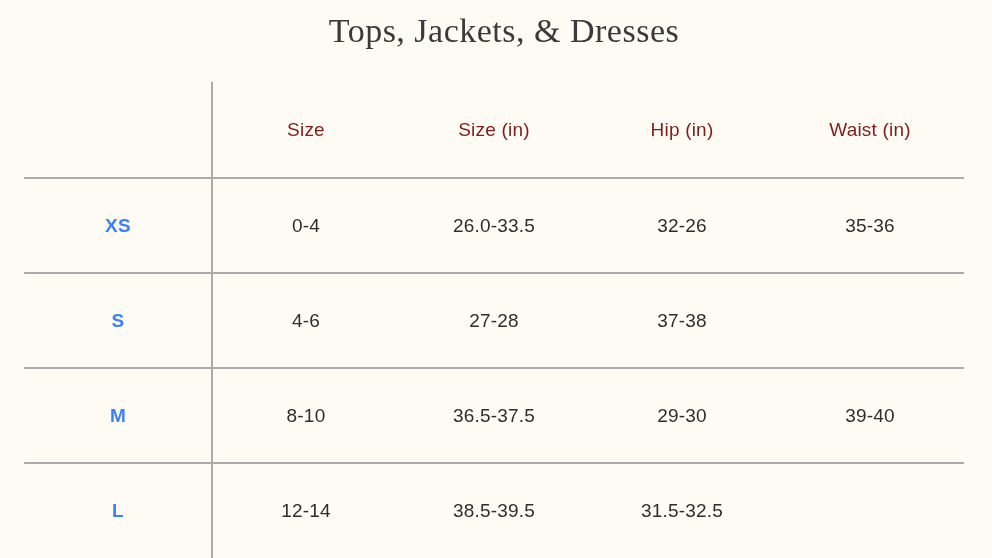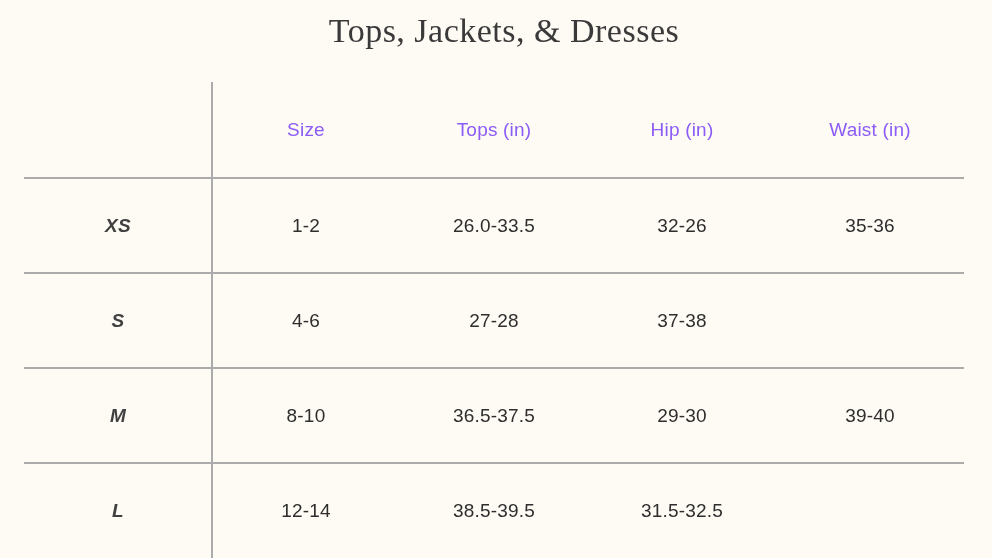--- a/index.html
+++ b/index.html
@@ -54,47 +54,46 @@
   .cell {
     display: flex;
     align-items: center;
     justify-content: center;
     font-size: 19px;
     color: #2E2E2E;
     letter-spacing: 0.2px;
   }
   .cell.rowlabel {
     font-weight: 700;
-    color: #404040;
+    color: #3b82f6;
     letter-spacing: 0.4px;
-    font-style: italic;
   }
   .cell.header {
-    color: #8b5cf6;
+    color: #7f1d1d;
   }
 </style>
 </head>
 <body>
 
 <h1 class="page-title">Tops, Jackets, &amp; Dresses</h1>
 
 <div class="size-table">
   <div class="vline"></div>
 
   <div class="row">
     <div class="cell"></div>
     <div class="cell header">Size</div>
-    <div class="cell header">Tops (in)</div>
+    <div class="cell header">Size (in)</div>
     <div class="cell header">Hip (in)</div>
     <div class="cell header">Waist (in)</div>
   </div>
 
   <div class="row data">
     <div class="cell rowlabel">XS</div>
-    <div class="cell">1-2</div>
+    <div class="cell">0-4</div>
     <div class="cell">26.0-33.5</div>
     <div class="cell">32-26</div>
     <div class="cell">35-36</div>
   </div>
 
   <div class="row data">
     <div class="cell rowlabel">S</div>
     <div class="cell">4-6</div>
     <div class="cell">27-28</div>
     <div class="cell">37-38</div>

